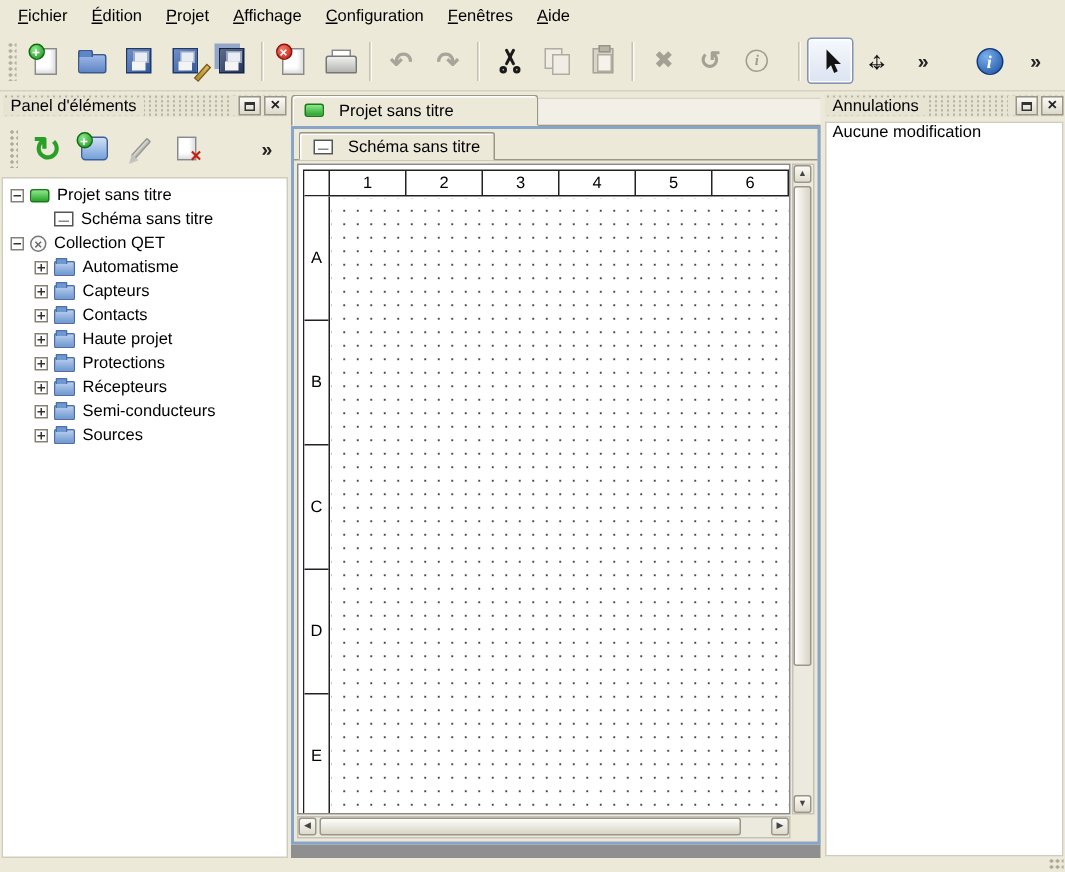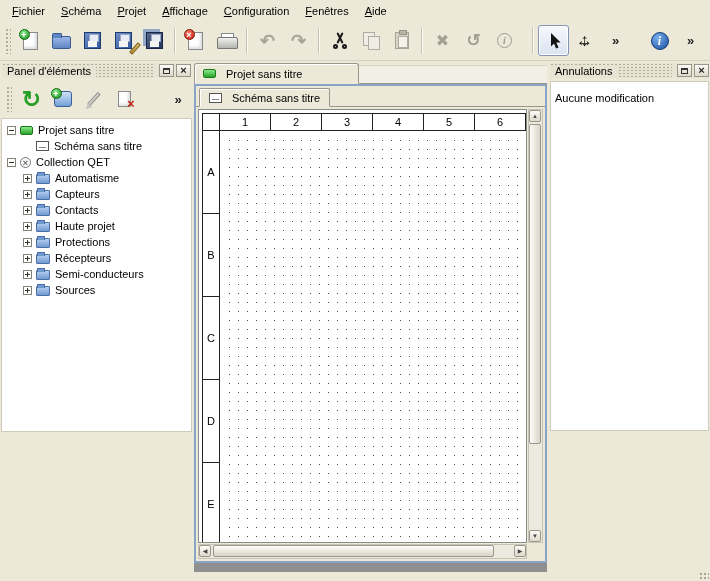--- a/index.html
+++ b/index.html
@@ -93,21 +93,21 @@
     color:#fff; font:italic bold 12px/16px "Liberation Serif",serif; text-align:center; }
   .info-b::before { content:"i"; }
   .mv { position:relative; width:20px; height:20px; }
   .mv::before,.mv::after { position:absolute; inset:0; font-size:17px; font-weight:bold;
     line-height:20px; text-align:center; color:#111; }
   .mv::before { content:"↔"; } .mv::after { content:"↕"; }
   .chev::before { content:"»"; }
   .chev { font-weight:bold; font-size:13px; color:#222; }
 
   
-  .dock { position:absolute; top:62px; height:370px; display:flex; flex-direction:column; }
+  .dock { position:absolute; top:62px; height:510px; display:flex; flex-direction:column; }
   .dock-title { height:15px; flex:none; display:flex; align-items:center; margin:1px 1px 2px 1px;
     background-color:#e7e4d4;
     background-image:radial-gradient(#b2ae9c 0.8px, transparent 1px);
     background-size:4px 3px; }
   .dt-label { background:#e7e4d4; padding:0 5px; white-space:nowrap; }
   .dock-btns { margin-left:auto; display:flex; align-items:center; background:#e7e4d4; padding-left:3px; }
   .dbt { width:15px; height:13px; margin-left:2px; border:1px solid #9a968a;
     background:linear-gradient(#fbfaf6,#dcd8ca);
     display:flex; align-items:center; justify-content:center;
     font:bold 9px/1 "Liberation Sans",sans-serif; color:#222; }
@@ -211,33 +211,33 @@
   .sb-right { right:0; top:0; } .sb-right::before { content:"▶"; }
   .sb-thumb { position:absolute; background:linear-gradient(90deg,#fdfdfb,#d8d4c6);
     border:1px solid #9a968a; border-radius:2px; }
   .sb-thumb.v { left:0; width:12px; top:14px; height:74%; }
   .sb-thumb.h { top:0; height:12px; left:14px; width:86%;
     background:linear-gradient(#fdfdfb,#d8d4c6); }
   .sbcorner { position:absolute; right:0; bottom:0; width:15px; height:15px; background:#ece9d8; }
 
   
   #right-dock { left:549px; right:0; }
-  .undo-list { flex:1; background:#fff; border:1px solid #cfccbe; margin:1px; padding:10px 4px; }
+  .undo-list { flex:1; background:#fff; border:1px solid #cfccbe; margin:1px; padding:0 4px; }
 
   
   #statusbar { position:absolute; left:0; right:0; bottom:0; height:9px; }
   .resize-grip { position:absolute; right:1px; bottom:1px; width:10px; height:8px;
     background-image:radial-gradient(#a8a494 1px, transparent 1.2px); background-size:4px 4px; }
 </style>
 </head>
 <body>
 
 <div id="menubar">
   <span class="mi">Fichier</span>
-  <span class="mi">Schéma</span>
+  <span class="mi">Édition</span>
   <span class="mi">Projet</span>
   <span class="mi">Affichage</span>
   <span class="mi">Configuration</span>
   <span class="mi">Fenêtres</span>
   <span class="mi">Aide</span>
 </div>
 
 <div id="toolbar">
   <span class="grip"></span>
 

